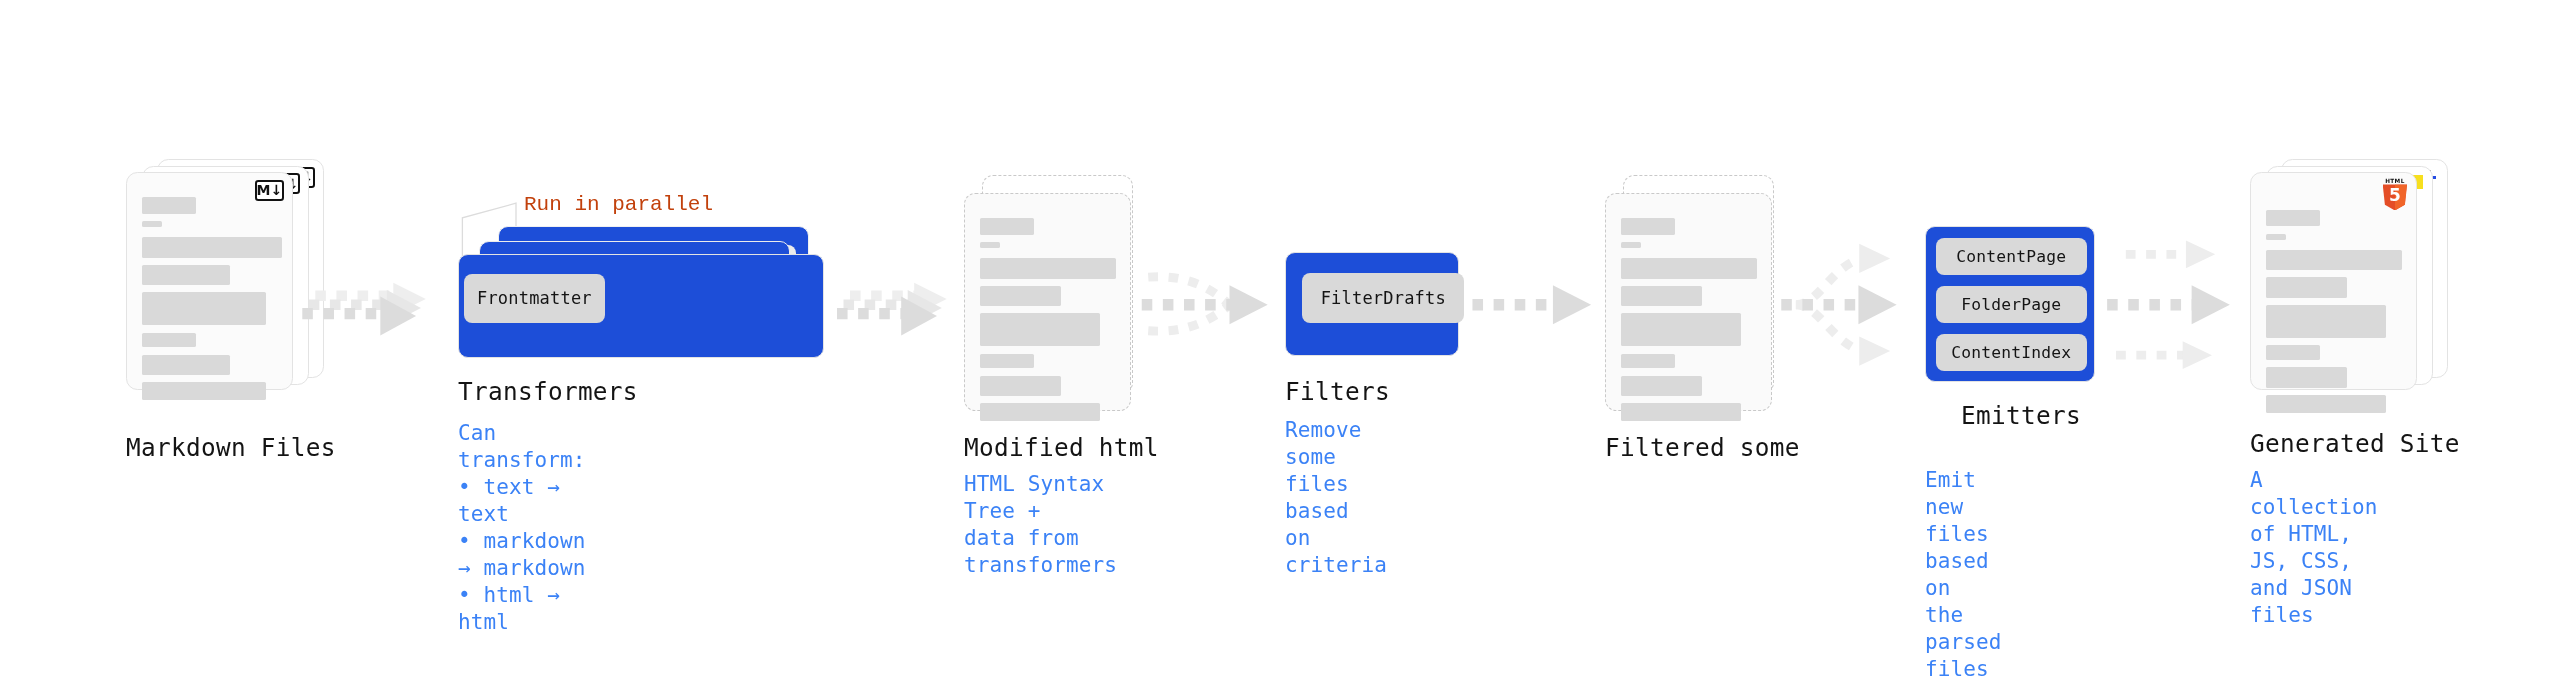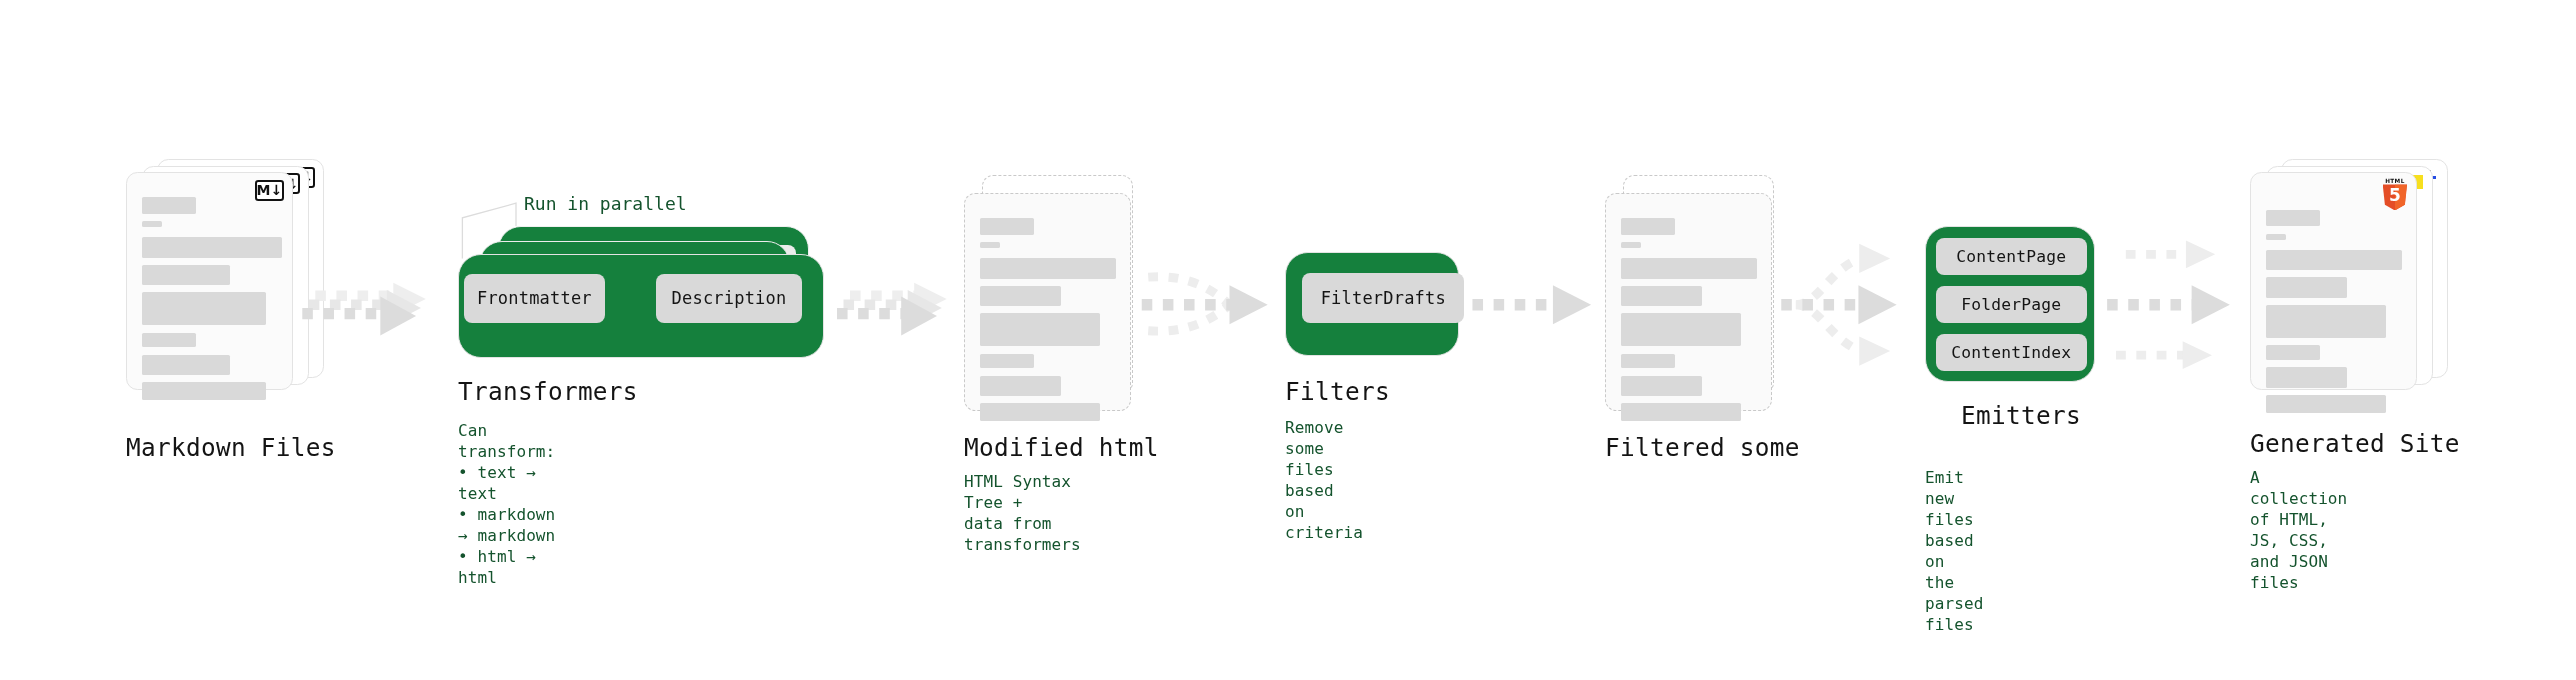--- a/index.html
+++ b/index.html
@@ -24,23 +24,23 @@
   .caption {
     position: absolute;
     color: #141414;
     font-size: 24.4px;
     letter-spacing: 0.3px;
     white-space: nowrap;
     font-weight: 400;
   }
   .subcaption {
     position: absolute;
-    color: #14532d;
-    font-size: 16px;
-    line-height: 21px;
+    color: #3b82f6;
+    font-size: 21px;
+    line-height: 27px;
     white-space: pre-line;
     letter-spacing: 0.1px;
   }
 
   
   .stack { position: absolute; }
   .card {
     position: absolute;
     width: 167px;
     height: 219px;
@@ -96,41 +96,42 @@
   .js-badge { width: 24.4px; height: 14px; background: #F7DF1E; }
   .css-badge { width: 19.5px; height: 9.8px; display:flex; flex-direction:column; align-items:center; }
   .css-badge .cssword{ font-size:4.9px; font-weight:700; color:#111; line-height:4.9px;
     font-family:"DejaVu Sans","Liberation Sans",sans-serif; letter-spacing:0.2px;}
   .css-badge .cssbar{ width:19.5px; height:3.3px; background:#264DE4; margin-top:0.8px; }
 
   
   .proc-box {
     position: absolute;
     border: 1.3px solid #e3e3e3;
-    border-radius: 23px;
-    background: #15803d;
+    border-radius: 10px;
+    background: #1d4ed8;
   }
   .pill {
     position: absolute;
     background: #d9d9d9;
     border-radius: 8.1px;
     display: flex; align-items: center; justify-content: center;
     color: #141414;
     font-size: 17px;
     letter-spacing: 0.2px;
     white-space: nowrap;
   }
   .pill.ghost1 { background: #e4e4e4; color: transparent; }
   .pill.ghost2 { background: #ececec; color: transparent; }
 
   .parallel-label {
     position: absolute;
-    color: #14532d;
-    font-size: 18px;
+    color: #c2410c;
+    font-size: 21px;
     white-space: nowrap;
+    font-family: Liberation Mono, monospace;
   }
 
   svg.overlay { position: absolute; left: 0; top: 0; overflow: visible; }
 </style>
 </head>
 <body>
 
 <div class="canvas">
 
   <div class="stage">
@@ -201,21 +202,20 @@
       <line x1="755" y1="343" x2="793" y2="343" stroke="#ececec" stroke-width="2.2"></line>
       <polygon points="791,338 802,343 791,348" fill="#ececec"></polygon>
       <line x1="749" y1="359" x2="787" y2="359" stroke="#e6e6e6" stroke-width="2.2"></line>
       <polygon points="785,354 796,359 785,364" fill="#e6e6e6"></polygon>
       <line x1="742" y1="376" x2="786" y2="376" stroke="#cfcfcf" stroke-width="2.2"></line>
       <polygon points="784,370 798,376 784,382" fill="#cfcfcf"></polygon>
     </svg>
 
     <div class="proc-box" style="left:458px; top:254px; width:366px; height:104px;">
       <div class="pill" style="left:4.9px; top:18.7px; width:141px; height:49px;">Frontmatter</div>
-      <div class="pill" style="left:197px; top:18.7px; width:146px; height:49px;">Description</div>
     </div>
 
     <div class="caption" style="left:458px; top:377px;text-align:center;">Transformers</div>
     <div class="subcaption" style="left:458px; top:420px;">Can transform:
  • text → text
  • markdown → markdown
  • html → html</div>
   </div>
 
   <svg class="overlay" width="2576" height="681" viewBox="0 0 3170 838">

